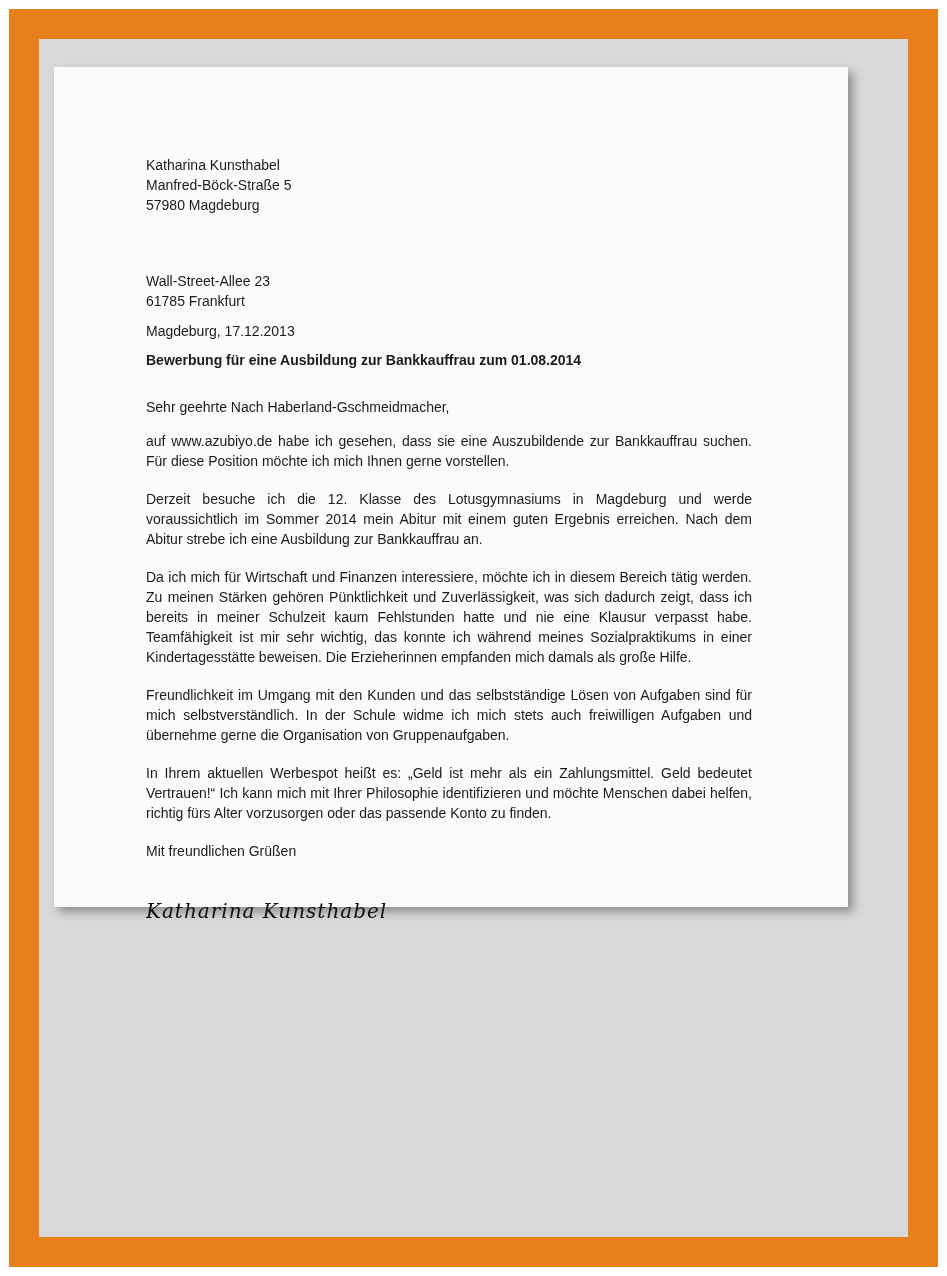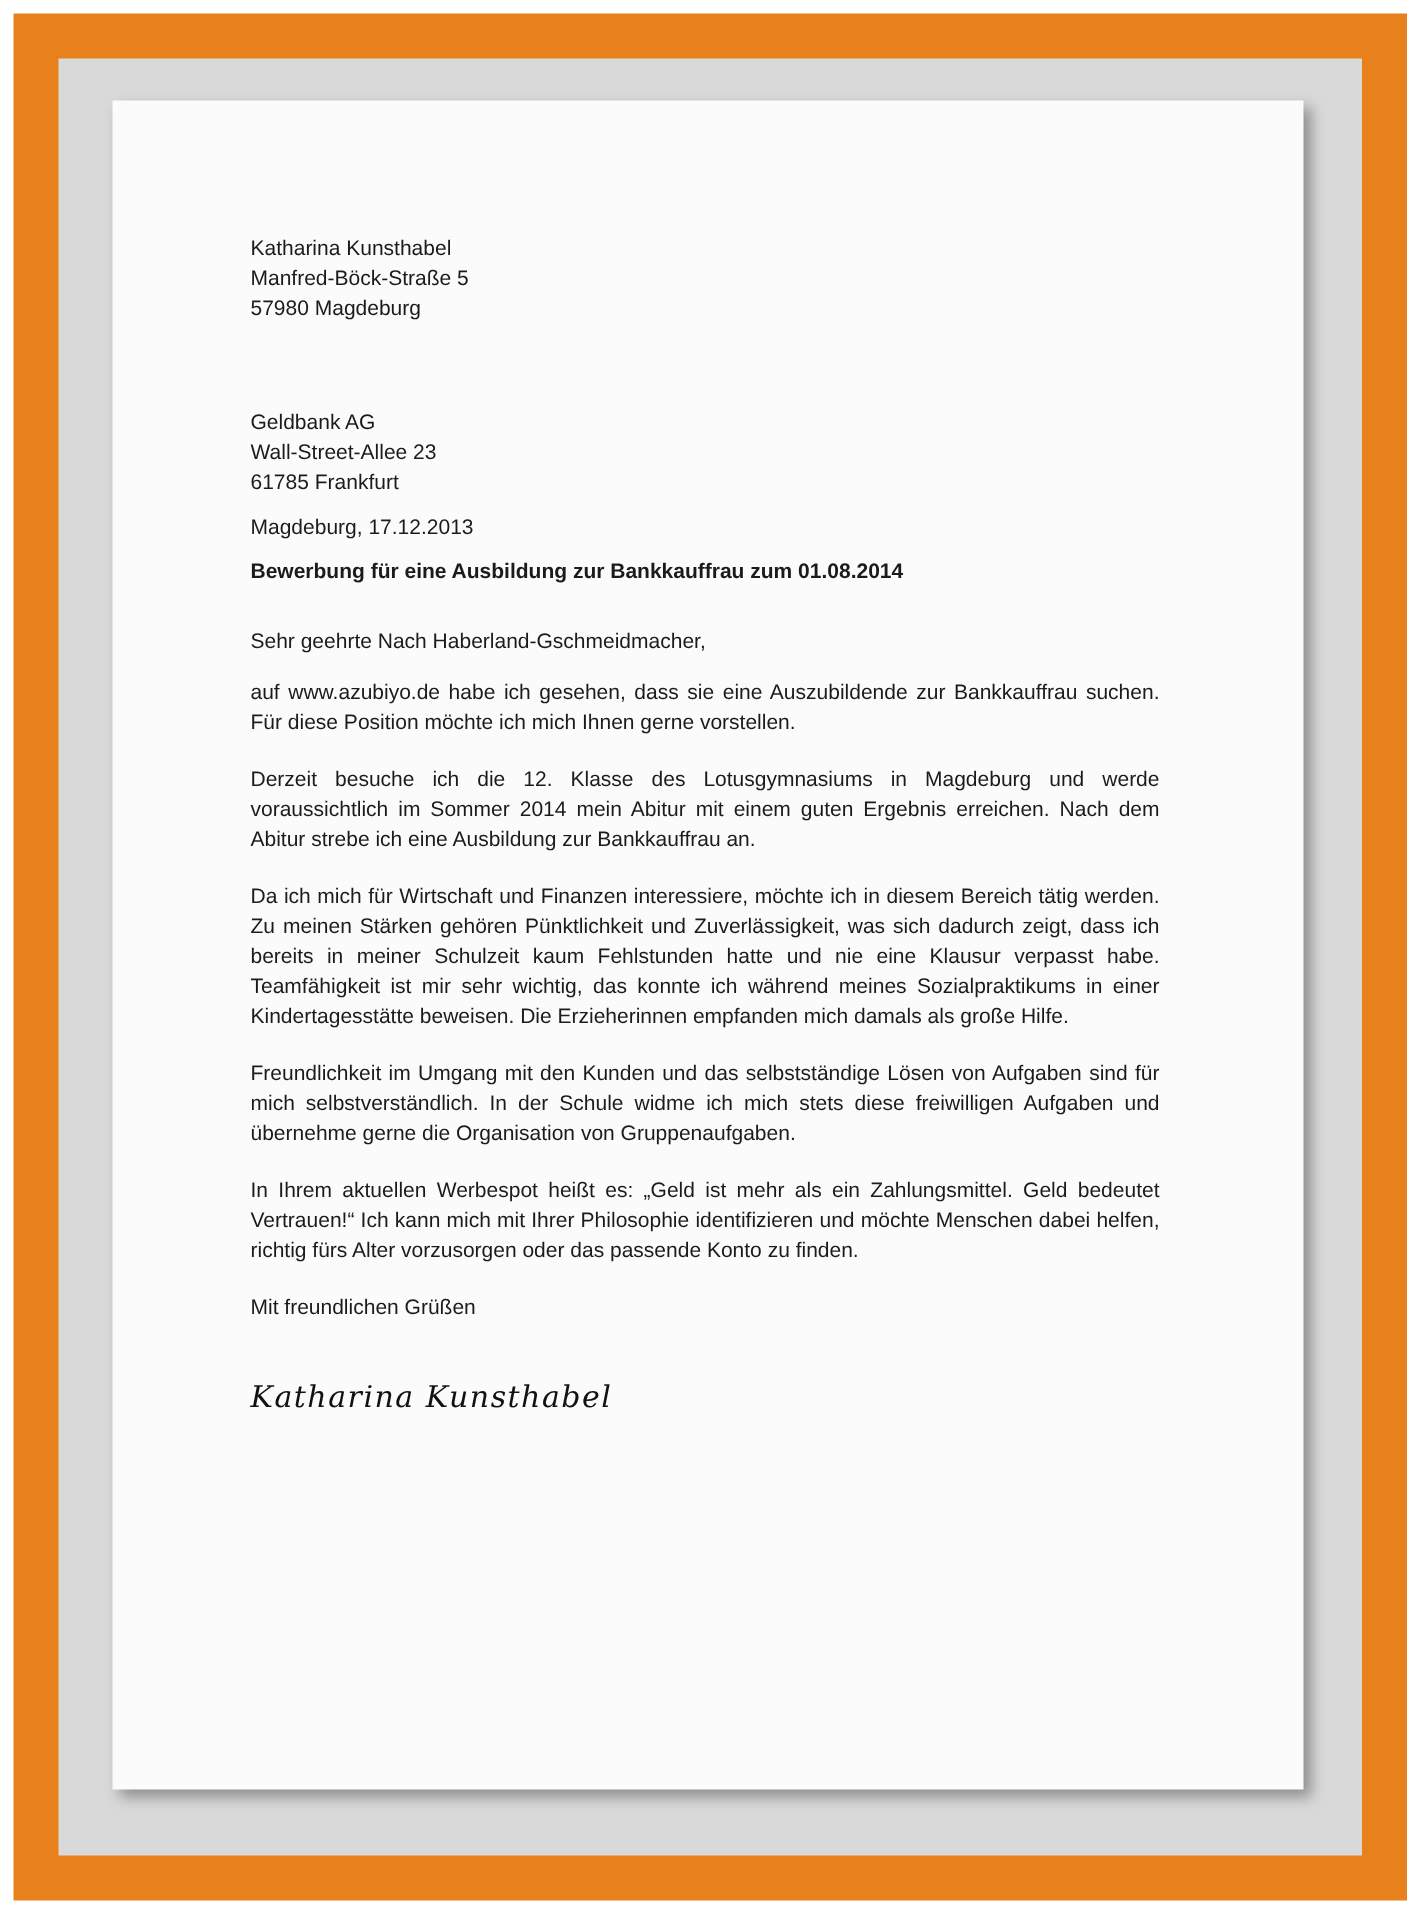--- a/index.html
+++ b/index.html
@@ -14,22 +14,22 @@
   .orange-frame {
     position: absolute; left: 9px; top: 9px; right: 9px; bottom: 9px;
     background: #e8811c;
   }
   .gray-area {
     position: absolute; left: 30px; top: 30px; right: 30px; bottom: 30px;
     background: #d9d9d9;
   }
   .letter-page {
     position: absolute;
-    left: 36px; top: 28px;
-    width: 794px; height: 1126px;
+    left: 15px; top: 28px;
+    width: 794px; height: 840px;
     background: #fbfbfb;
     box-shadow: 5px 5px 9px rgba(0,0,0,0.35);
     box-sizing: border-box;
     padding: 88px 96px 0 92px;
     color: #1b1b1b;
     font-size: 14px;
     line-height: 20px;
   }
   .address-block { margin: 0 0 56px 0; }
   .address-block div { line-height: 20px; }
@@ -64,35 +64,34 @@
 
       <div class="letter-page">
 
         <div class="address-block">
           <div>Katharina Kunsthabel</div>
           <div>Manfred-Böck-Straße 5</div>
           <div>57980 Magdeburg</div>
         </div>
 
         <div class="address-block recipient-block">
-          <div>Geldbank AG</div>
           <div>Wall-Street-Allee 23</div>
           <div>61785 Frankfurt</div>
         </div>
 
         <div class="dateline">Magdeburg, 17.12.2013</div>
 
         <div class="subject">Bewerbung für eine Ausbildung zur Bankkauffrau zum 01.08.2014</div>
 
         <div class="salutation">Sehr geehrte Nach Haberland-Gschmeidmacher,</div>
 
         <p class="body-par">auf www.azubiyo.de habe ich gesehen, dass sie eine Auszubildende zur Bankkauffrau suchen. Für diese Position möchte ich mich Ihnen gerne vorstellen.</p>
         <p class="body-par">Derzeit besuche ich die 12. Klasse des Lotusgymnasiums in Magdeburg und werde voraussichtlich im Sommer 2014 mein Abitur mit einem guten Ergebnis erreichen. Nach dem Abitur strebe ich eine Ausbildung zur Bankkauffrau an.</p>
         <p class="body-par">Da ich mich für Wirtschaft und Finanzen interessiere, möchte ich in diesem Bereich tätig werden. Zu meinen Stärken gehören Pünktlichkeit und Zuverlässigkeit, was sich dadurch zeigt, dass ich bereits in meiner Schulzeit kaum Fehlstunden hatte und nie eine Klausur verpasst habe. Teamfähigkeit ist mir sehr wichtig, das konnte ich während meines Sozialpraktikums in einer Kindertagesstätte beweisen. Die Erzieherinnen empfanden mich damals als große Hilfe.</p>
-        <p class="body-par">Freundlichkeit im Umgang mit den Kunden und das selbstständige Lösen von Aufgaben sind für mich selbstverständlich. In der Schule widme ich mich stets diese freiwilligen Aufgaben und übernehme gerne die Organisation von Gruppenaufgaben.</p>
+        <p class="body-par">Freundlichkeit im Umgang mit den Kunden und das selbstständige Lösen von Aufgaben sind für mich selbstverständlich. In der Schule widme ich mich stets auch freiwilligen Aufgaben und übernehme gerne die Organisation von Gruppenaufgaben.</p>
         <p class="body-par">In Ihrem aktuellen Werbespot heißt es: „Geld ist mehr als ein Zahlungsmittel. Geld bedeutet Vertrauen!“ Ich kann mich mit Ihrer Philosophie identifizieren und möchte Menschen dabei helfen, richtig fürs Alter vorzusorgen oder das passende Konto zu finden.</p>
 
         <div class="closing">Mit freundlichen Grüßen</div>
 
         <div class="signature">Katharina Kunsthabel</div>
 
       </div>
 
     </div>
   </div>

